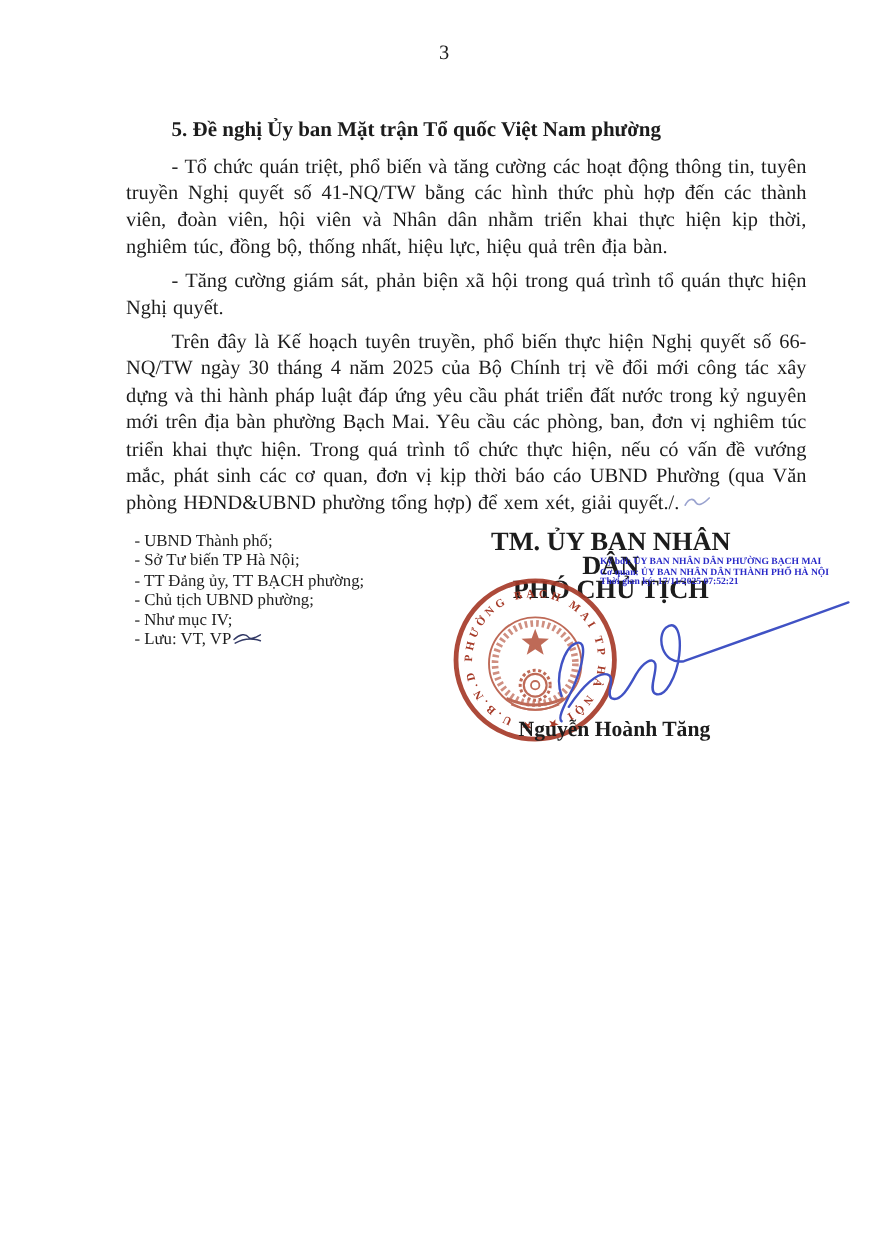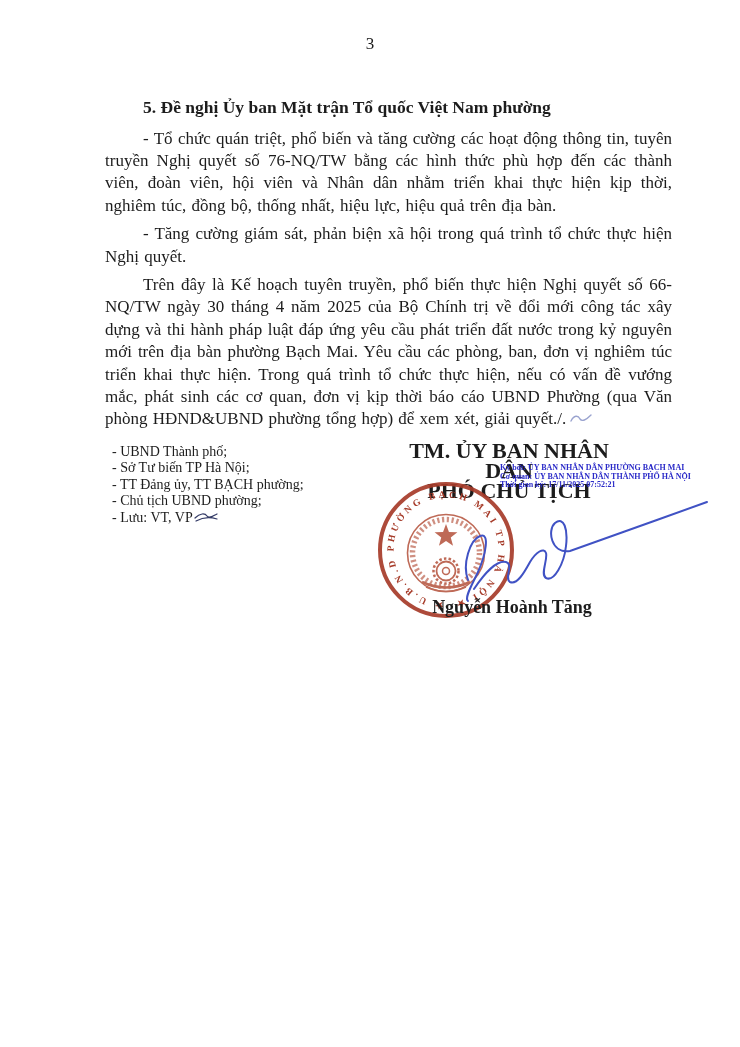--- a/index.html
+++ b/index.html
@@ -62,32 +62,33 @@
 </style>
 </head>
 <body>
 
 <div class="page">
 
   <div class="page-number">3</div>
 
   <div class="content">
     <div class="doc-heading">5. Đề nghị Ủy ban Mặt trận Tổ quốc Việt Nam phường</div>
-    <p class="doc-par">- Tổ chức quán triệt, phổ biến và tăng cường các hoạt động thông tin, tuyên truyền Nghị quyết số 76-NQ/TW bằng các hình thức phù hợp đến các thành viên, đoàn viên, hội viên và Nhân dân nhằm triển khai thực hiện kịp thời, nghiêm túc, đồng bộ, thống nhất, hiệu lực, hiệu quả trên địa bàn.</p>
-    <p class="doc-par">- Tăng cường giám sát, phản biện xã hội trong quá trình tổ chức thực hiện Nghị quyết.</p>
+    <p class="doc-par">- Tổ chức quán triệt, phổ biến và tăng cường các hoạt động thông tin, tuyên truyền Nghị quyết số 41-NQ/TW bằng các hình thức phù hợp đến các thành viên, đoàn viên, hội viên và Nhân dân nhằm triển khai thực hiện kịp thời, nghiêm túc, đồng bộ, thống nhất, hiệu lực, hiệu quả trên địa bàn.</p>
+    <p class="doc-par">- Tăng cường giám sát, phản biện xã hội trong quá trình tổ quán thực hiện Nghị quyết.</p>
     <p class="doc-par"><span>Trên đây là Kế hoạch tuyên truyền, phổ biến thực hiện Nghị quyết số 66-NQ/TW ngày 30 tháng 4 năm 2025 của Bộ Chính trị về đổi mới công tác xây dựng và thi hành pháp luật đáp ứng yêu cầu phát triển đất nước trong kỷ nguyên mới trên địa bàn phường Bạch Mai. Yêu cầu các phòng, ban, đơn vị nghiêm túc triển khai thực hiện. Trong quá trình tổ chức thực hiện, nếu có vấn đề vướng mắc, phát sinh các cơ quan, đơn vị kịp thời báo cáo UBND Phường (qua Văn phòng HĐND&amp;UBND phường tổng hợp) để xem xét, giải quyết./.</span><svg class="initial-inline" width="24" height="12" viewBox="0 0 24 12">
           <path d="M2,9 C5,3 9,3 11,7 C13,10 17,8 22,3" fill="none" stroke="#9aa3cf" stroke-width="1.4" stroke-linecap="round"></path>
         </svg></p>
   </div>
 
   <div class="recipients">
     <div class="rc-item">- UBND Thành phố;</div>
     <div class="rc-item">- Sở Tư biến TP Hà Nội;</div>
     <div class="rc-item">- TT Đảng ủy, TT BẠCH phường;</div>
     <div class="rc-item">- Chủ tịch UBND phường;</div>
+    <div class="rc-item">- Như mục IV;</div>
     <div class="rc-item"><span>- Lưu: VT, VP</span><svg width="26" height="12" viewBox="0 0 26 12" style="vertical-align:-1px;">
           <path d="M2,7 C7,2 12,2 14,5 C16,8 20,5 24,3 M3,10 C10,6 18,6 24,8" fill="none" stroke="#333a66" stroke-width="1.2" stroke-linecap="round"></path>
         </svg></div>
   </div>
 
   <div class="approval-header">
     <div>TM. ỦY BAN NHÂN DÂN</div>
     <div>PHÓ CHỦ TỊCH</div>
   </div>
 

